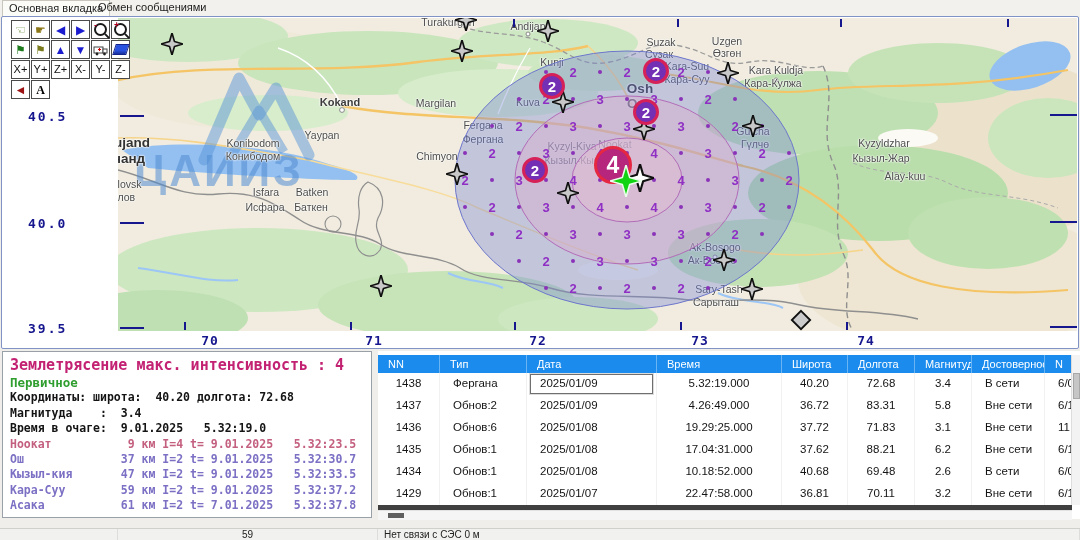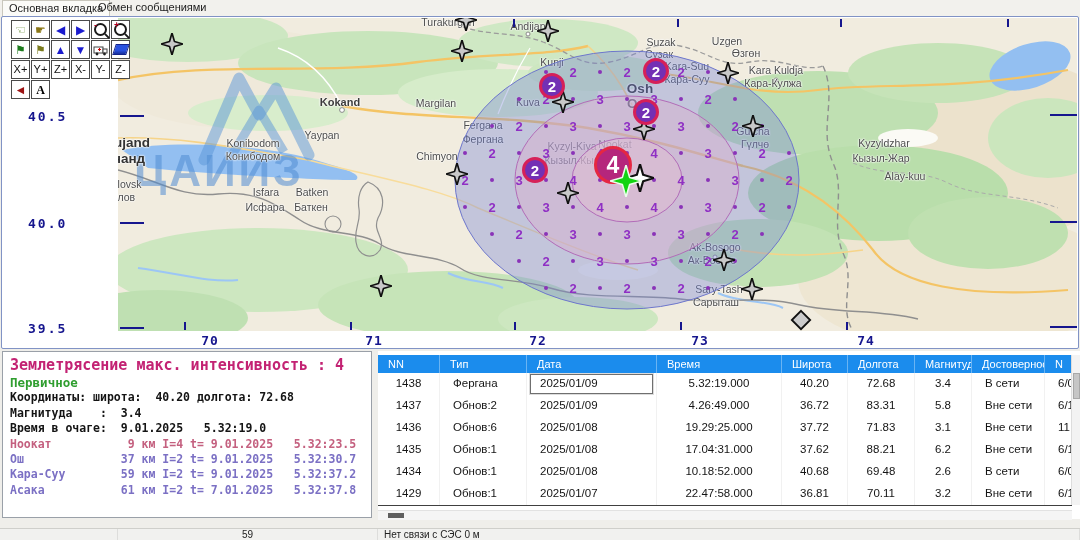--- a/index.html
+++ b/index.html
@@ -63,21 +63,21 @@
   .info-line{font-size:11.5px;font-weight:700;color:#141414;line-height:15.4px;white-space:pre}
   .info-line.type{color:#2f9e2f;font-size:12.5px}
   .city-line{font-size:11.5px;font-weight:700;color:#7b70c4;line-height:15.4px;white-space:pre}
   .city-line.hl{color:#c4607f}
 
   
   .table-panel{position:absolute;left:378px;top:351px;width:702px;height:168px;background:#fff}
   .thead{position:absolute;left:0;top:4px;width:694px;height:18px;background:#1b8ced;display:flex}
   .th{color:#fff;font-size:11px;line-height:18px;padding-left:10px;box-sizing:border-box;overflow:hidden;
       white-space:nowrap;border-right:1px solid rgba(255,255,255,0.35)}
-  .trow{position:absolute;left:0;width:694px;height:22px;display:flex;border-bottom:1px solid #404040;background:#fff}
+  .trow{position:absolute;left:0;width:694px;height:22px;display:flex;border-bottom:5px solid #404040;background:#fff}
   .td{font-size:11.5px;line-height:21px;color:#141414;box-sizing:border-box;overflow:hidden;white-space:nowrap;
       border-right:1px solid #f1f1f1;position:relative}
   .td.c{text-align:center}
   .td.l{padding-left:13px}
   .selcell::after{content:"";position:absolute;left:3px;right:3px;top:1px;bottom:1px;
                   border:1px solid #6f6f6f;box-shadow:0 0 0 1px #dcdcdc}
   .vscroll{position:absolute;right:0;top:4px;width:8px;height:150px;background:#f3f3f3;border-left:1px solid #ddd}
   .vthumb{position:absolute;left:1px;top:18px;width:5px;height:24px;background:#c6c6c6;border:1px solid #a8a8a8}
   .hscroll{position:absolute;left:0;top:159px;width:694px;height:9px;background:#f5f5f5;border-top:1px solid #e2e2e2}
   .hthumb{position:absolute;left:10px;top:2px;width:16px;height:5px;background:#5f5f5f}
@@ -178,21 +178,21 @@
         <div class="map-label" style="left: 365px; top: 121px;">Фергана</div>
         <div class="map-label" style="left: 410px; top: 84px;">Kuva</div>
         <div class="map-label" style="left: 454px; top: 128px;">Kyzyl-Kiya</div>
         <div class="map-label" style="left: 454px; top: 142px;">Кызыл-Кыя</div>
         <div class="map-label" style="left: 497px; top: 126px;">Nookat</div>
         <div class="map-label big" style="left: 522px; top: 70px;">Osh</div>
         <div class="map-label big" style="left: 520px; top: 85px;">Ош</div>
         <div class="map-label" style="left: 543px; top: 24px;">Suzak</div>
         <div class="map-label" style="left: 541px; top: 36px;">Сузак</div>
         <div class="map-label" style="left: 609px; top: 23px;">Uzgen</div>
-        <div class="map-label" style="left: 628px; top: 35px;">Өзгөн</div>
+        <div class="map-label" style="left: 609px; top: 35px;">Өзгөн</div>
         <div class="map-label" style="left: 569px; top: 48px;">Kara-Suu</div>
         <div class="map-label" style="left: 569px; top: 61px;">Кара-Суу</div>
         <div class="map-label" style="left: 658px; top: 52px;">Kara Kuldja</div>
         <div class="map-label" style="left: 655px; top: 65px;">Кара-Кулжа</div>
         <div class="map-label" style="left: 635px; top: 113px;">Gulcha</div>
         <div class="map-label" style="left: 637px; top: 126px;">Гүлчө</div>
         <div class="map-label" style="left: 766px; top: 125px;">Kyzyldzhar</div>
         <div class="map-label" style="left: 763px; top: 140px;">Кызыл-Жар</div>
         <div class="map-label" style="left: 787px; top: 158px;">Alay-kuu</div>
         <div class="map-label" style="left: 597px; top: 229px;">Ak-Bosogo</div>
@@ -458,20 +458,21 @@
 
   <div class="info-panel">
     <div class="info-title">Землетрясение макс. интенсивность : 4</div>
     <div class="info-line type">Первичное</div>
     <div id="info-lines">
         <div class="info-line">Координаты: широта:  40.20 долгота: 72.68</div>
         <div class="info-line">Магнитуда    :  3.4</div>
         <div class="info-line">Время в очаге:  9.01.2025   5.32:19.0</div>
         <div class="city-line hl">Ноокат           9 км I=4 t= 9.01.2025   5.32:23.5</div>
         <div class="city-line">Ош              37 км I=2 t= 9.01.2025   5.32:30.7</div>
+        <div class="city-line">Кызыл-кия       47 км I=2 t= 9.01.2025   5.32:33.5</div>
         <div class="city-line">Кара-Суу        59 км I=2 t= 9.01.2025   5.32:37.2</div>
         <div class="city-line">Асака           61 км I=2 t= 7.01.2025   5.32:37.8</div>
       </div>
   </div>
 
   <div class="table-panel">
     <div class="thead">
         <div class="th" style="width: 62px;">NN</div>
         <div class="th" style="width: 87px;">Тип</div>
         <div class="th" style="width: 130px;">Дата</div>

